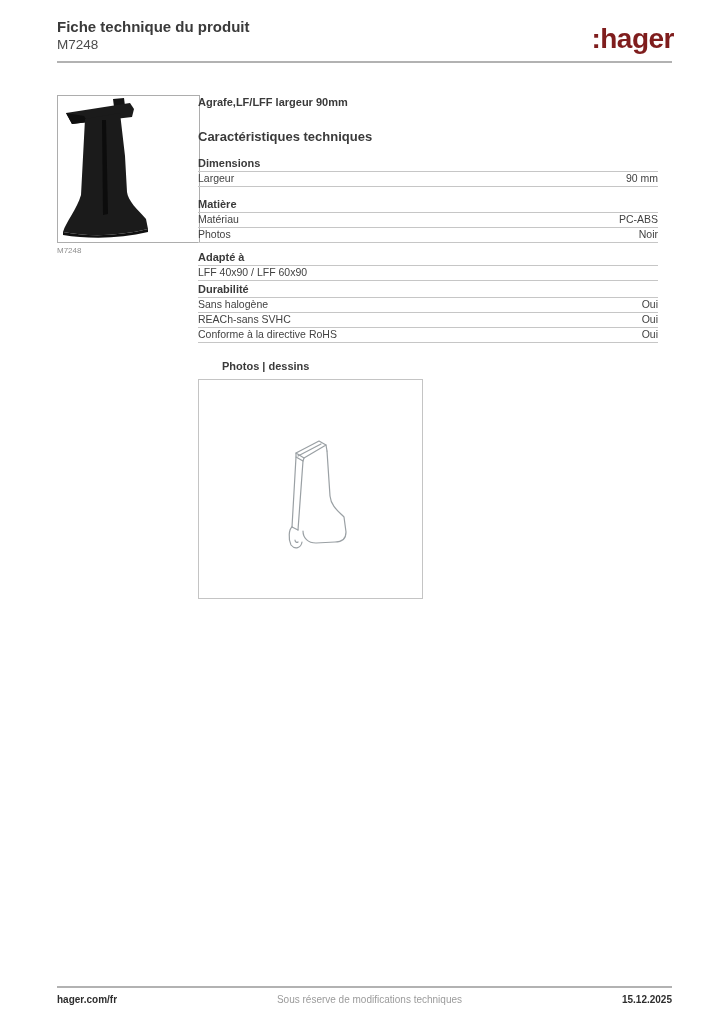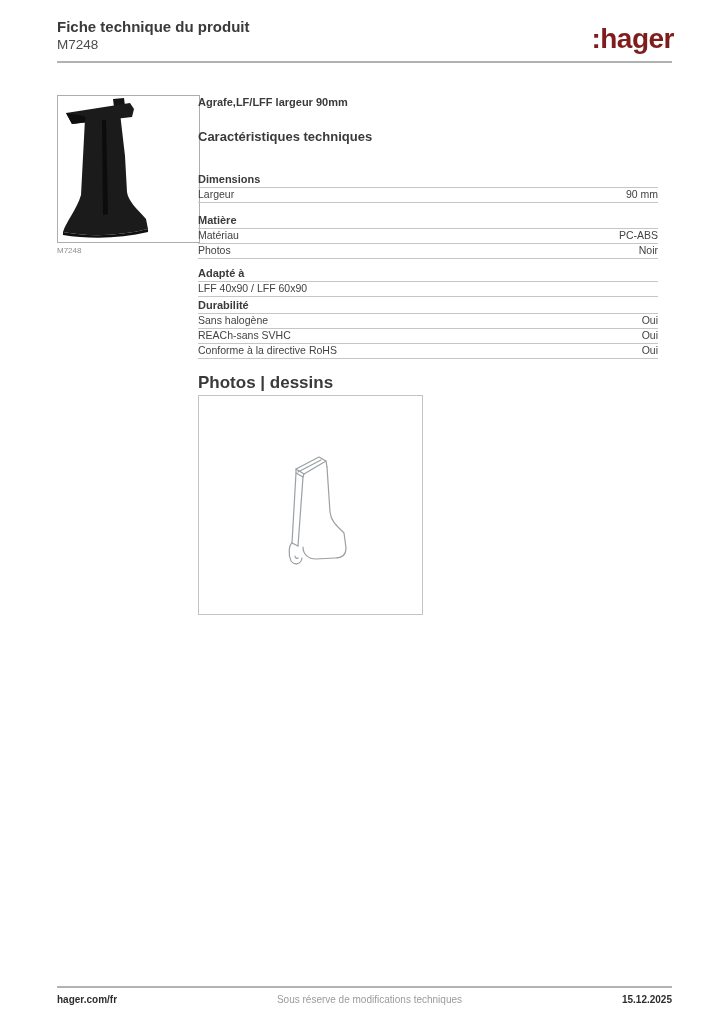--- a/index.html
+++ b/index.html
@@ -21,37 +21,37 @@
 
   
   .photo-box { left: 57px; top: 95px; width: 141px; height: 146px; border: 1px solid #adadad; background: #fff; }
   .photo-caption { left: 57px; top: 246px; font-size: 8px; color: #8f8f8f; }
 
   
   .right-col { left: 198px; top: 96px; width: 460px; }
   .product-name { font-size: 11px; font-weight: bold; color: #3a3a3a; line-height: 13px; }
   .ct-heading { margin-top: 21px; font-size: 13px; font-weight: bold; color: #3a3a3a; line-height: 13px; }
 
-  .spec-section { margin-top: 30px; }
+  .spec-section { margin-top: 14px; }
   .spec-section.m11 { margin-top: 11px; }
   .spec-section.m20 { margin-top: 8px; }
   .spec-section.m10 { margin-top: 2px; }
   .spec-title {
     font-size: 11px; font-weight: bold; color: #3a3a3a;
     line-height: 12px; padding-bottom: 2px;
     border-bottom: 1px solid #c6c6c6;
   }
   .spec-row {
     display: flex; justify-content: space-between;
     font-size: 10.5px; line-height: 11px; color: #424242;
     padding: 1px 0 2px; border-bottom: 1px solid #c6c6c6;
   }
   .spec-value { text-align: right; white-space: nowrap; }
 
-  .photos-heading { margin-top: 17px; font-size: 17px; font-weight: bold; color: #3a3a3a; line-height: 13px; }
+  .photos-heading { margin-top: 17px; font-size: 11px; font-weight: bold; color: #3a3a3a; line-height: 13px; margin-left: 24px; }
   .drawing-box { margin-top: 6px; width: 223px; height: 218px; border: 1px solid #c4c4c4; background: #fff; }
 
   
   .footer-rule { left: 57px; top: 986px; width: 615px; height: 2px; background: #b2b2b2; }
   .footer-row { left: 57px; top: 994px; width: 615px; display: flex; justify-content: space-between; align-items: center; }
   .footer-left { font-size: 10px; font-weight: bold; color: #2e2e2e; text-decoration: none; }
   .footer-center { font-size: 10px; color: #9b9b9b; }
   .footer-right { font-size: 10px; font-weight: bold; color: #2e2e2e; }
 </style>
 </head>

